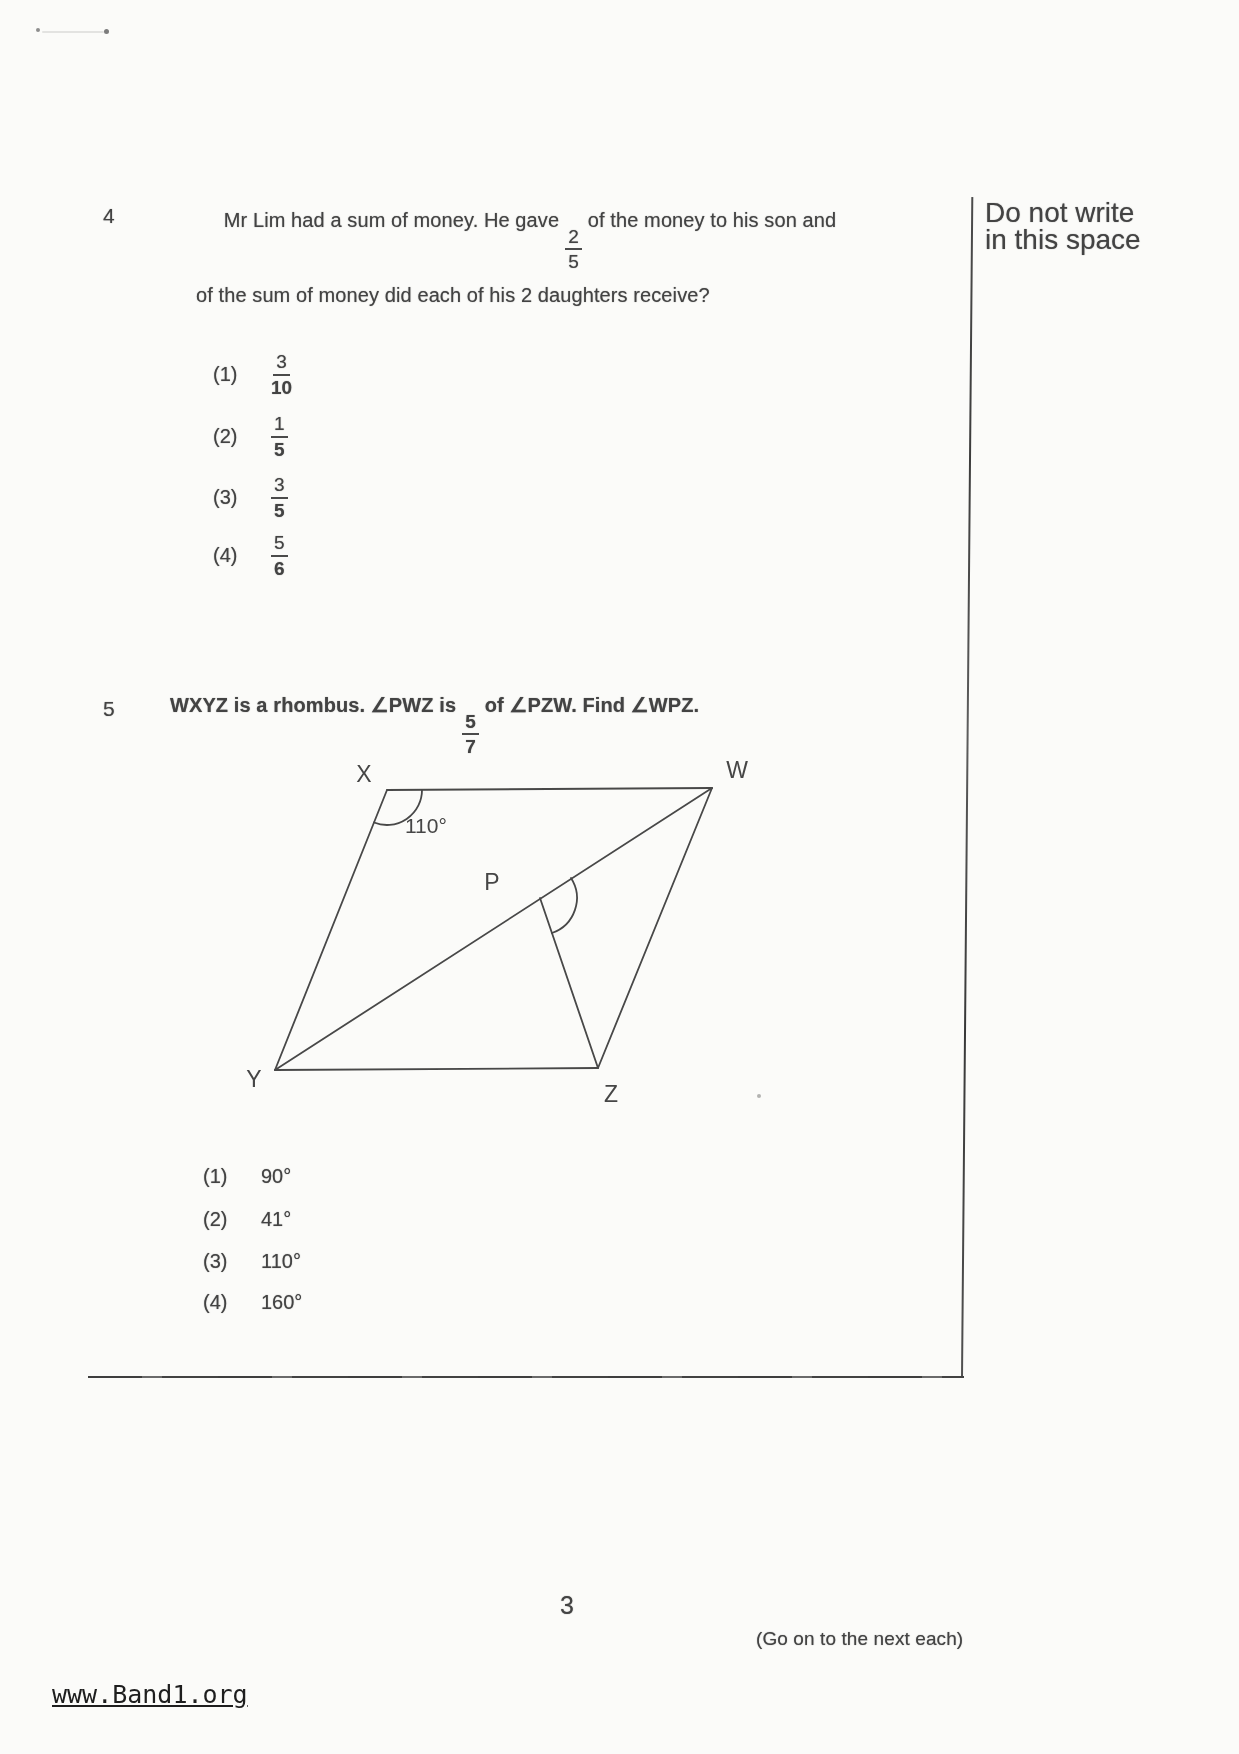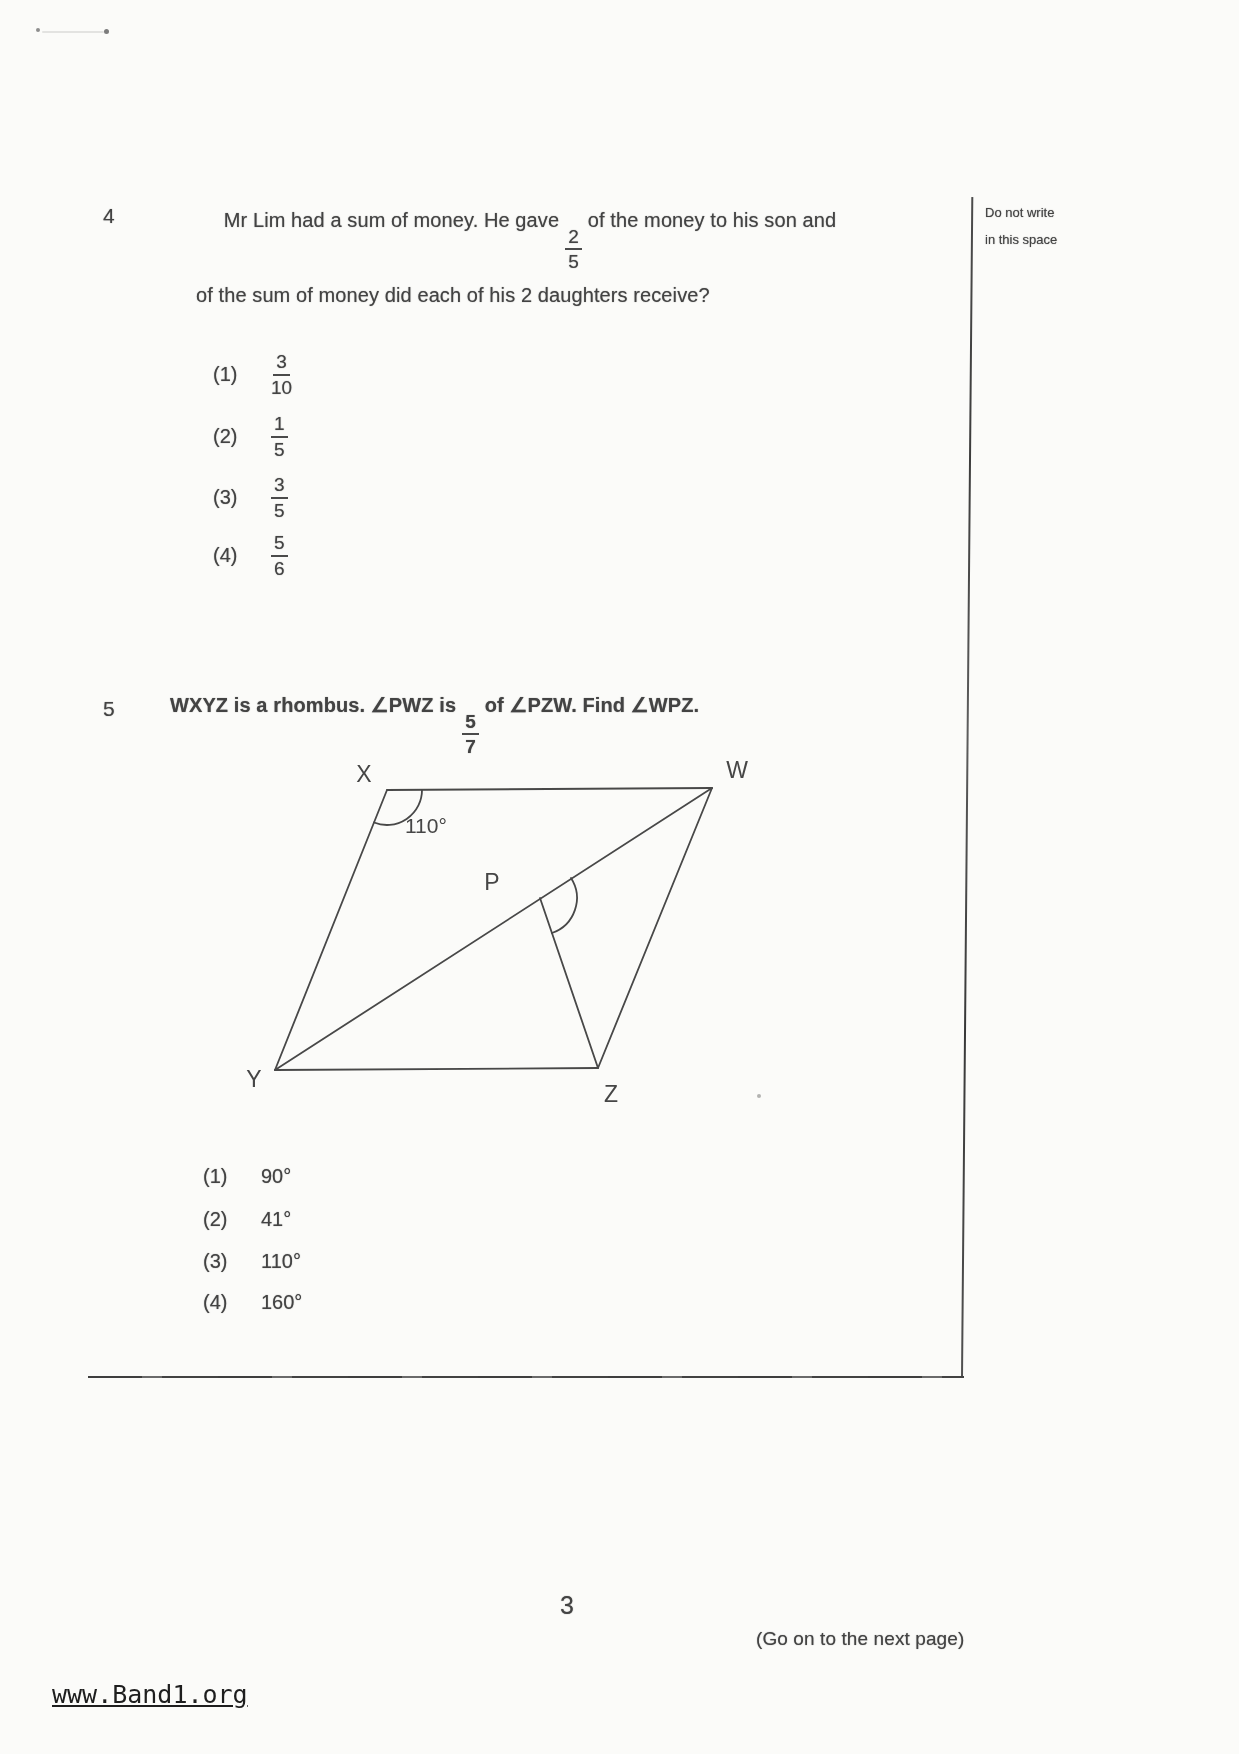--- a/index.html
+++ b/index.html
@@ -44,26 +44,26 @@
     vertical-align:-16px;line-height:1.02;margin:0 6px;font-size:19px;
   }
   .frac .fnum{padding:0 3px 2px;border-bottom:2px solid #4b4b4b;}
   .frac .fden{padding-top:2px;}
 
   
   .opt-row{position:absolute;display:flex;align-items:flex-start;font-size:20px;}
   .opt-label{display:inline-block;width:58px;}
   .opt-frac{display:inline-flex;flex-direction:column;align-items:center;line-height:1.05;font-size:19px;}
   .opt-frac .fnum{padding:0 3px 2px;border-bottom:2px solid #4b4b4b;}
-  .opt-frac .fden{padding-top:2px;}
+  .opt-frac .fden{padding-top:2px;font-weight:bold;}
   .opt-frac-row .opt-label{margin-top:11px;}
   .opt-value{display:inline-block;}
 
   
-  .margin-note{position:absolute;left:985px;top:199px;font-size:13px;line-height:27px;}
+  .margin-note{position:absolute;left:985px;top:199px;font-size:28px;line-height:27px;}
 
   
   #rhombus-svg{position:absolute;left:220px;top:745px;filter:blur(.3px);}
   #rhombus-svg path, #rhombus-svg line{stroke:#484848;stroke-width:1.8;fill:none;stroke-linecap:round;}
   #rhombus-svg text{fill:#464646;font-family:"Liberation Sans",sans-serif;font-size:23px;}
   #rhombus-svg text.angle{font-size:21px;}
 
   
   .page-number{position:absolute;left:560px;top:1591px;font-size:25px;}
   .continue-note{position:absolute;left:756px;top:1628px;font-size:19px;letter-spacing:.1px;}
@@ -170,16 +170,16 @@
   <div class="opt-row scan" style="left:203px;top:1250px;">
     <span class="opt-label">(3)</span>
     <span class="opt-value">110°</span>
   </div>
   <div class="opt-row scan" style="left:203px;top:1291px;">
     <span class="opt-label">(4)</span>
     <span class="opt-value">160°</span>
   </div>
 
   <div class="page-number scan">3</div>
-  <div class="continue-note scan">(Go on to the next page)</div>
+  <div class="continue-note scan">(Go on to the next each)</div>
   <div class="website">www.Band1.org</div>
 
 </div>
 
 </body></html>

